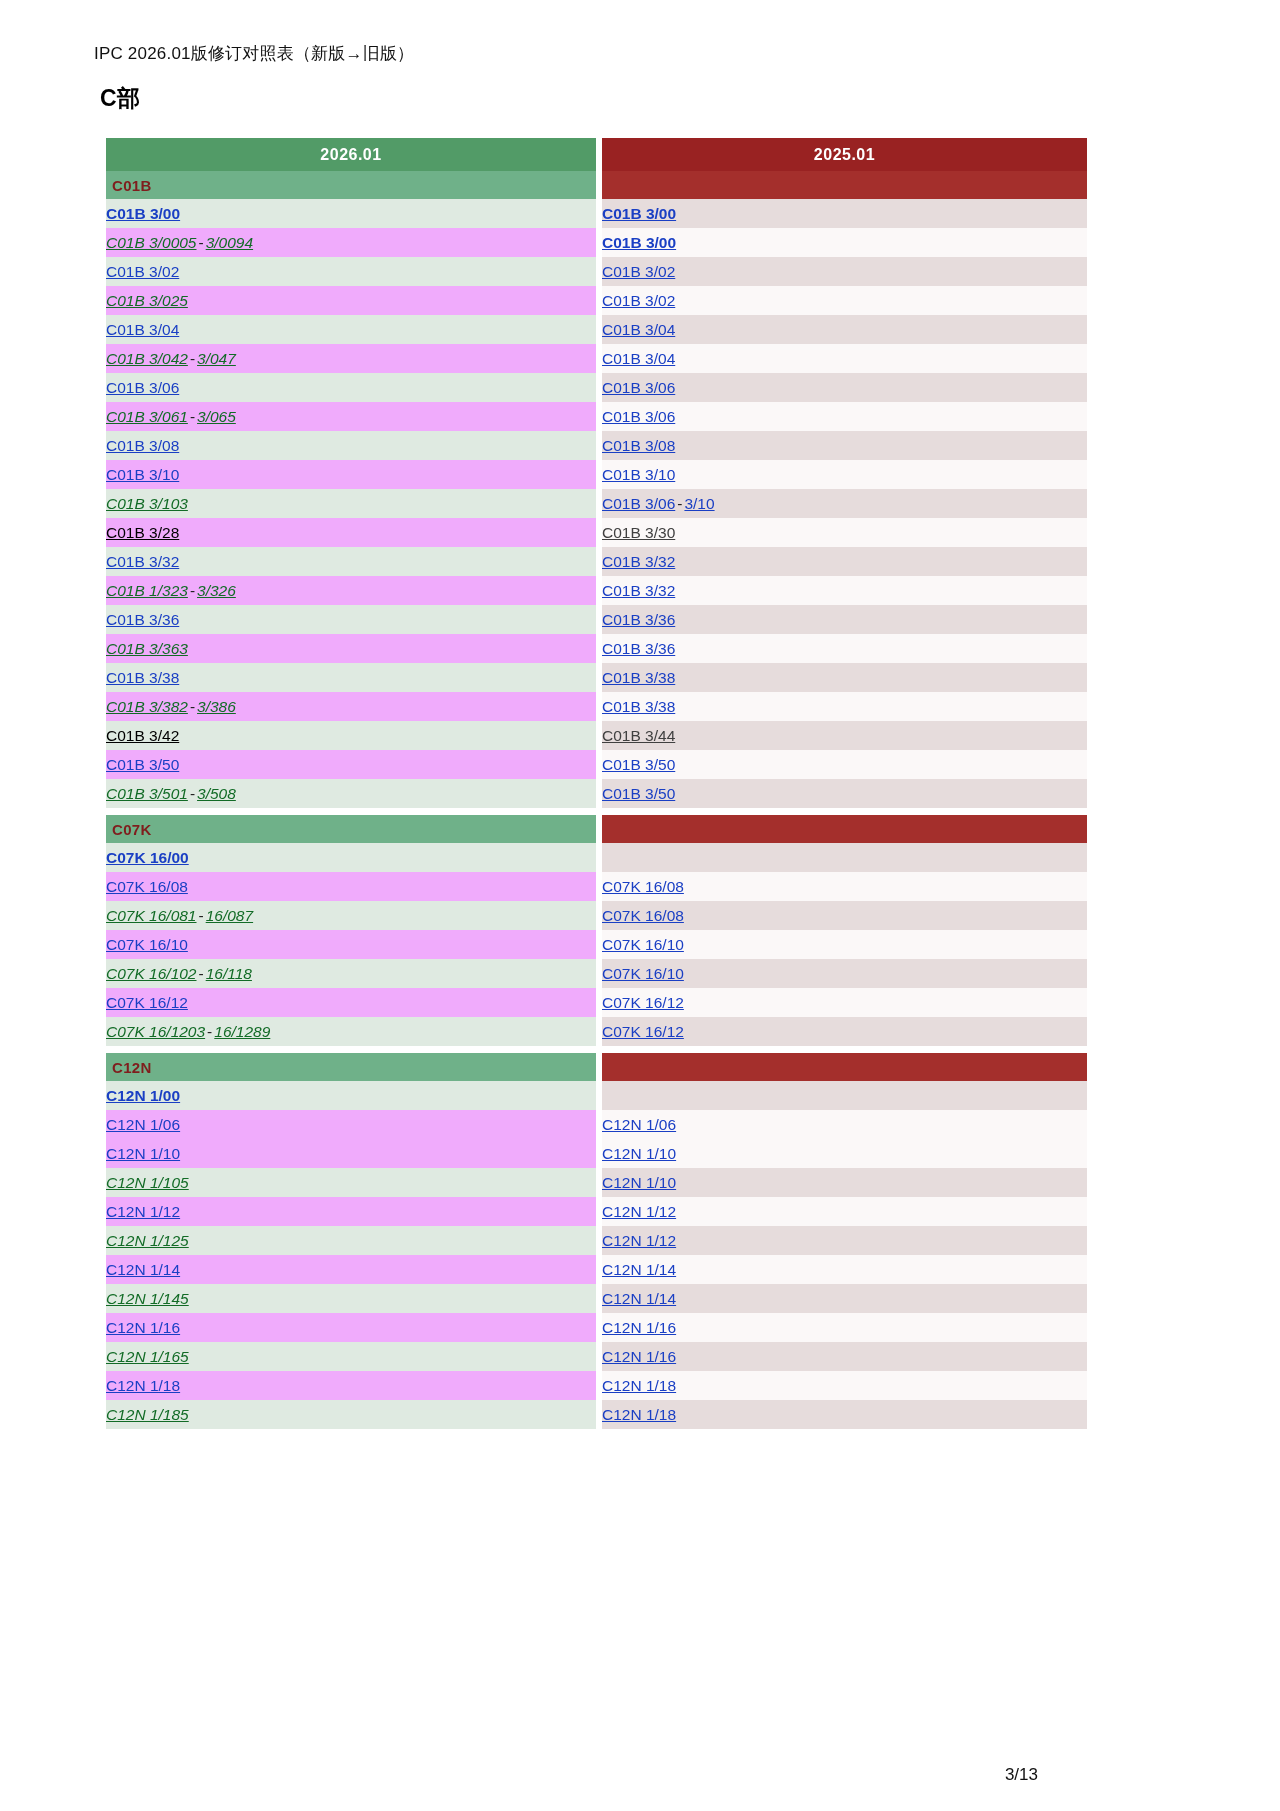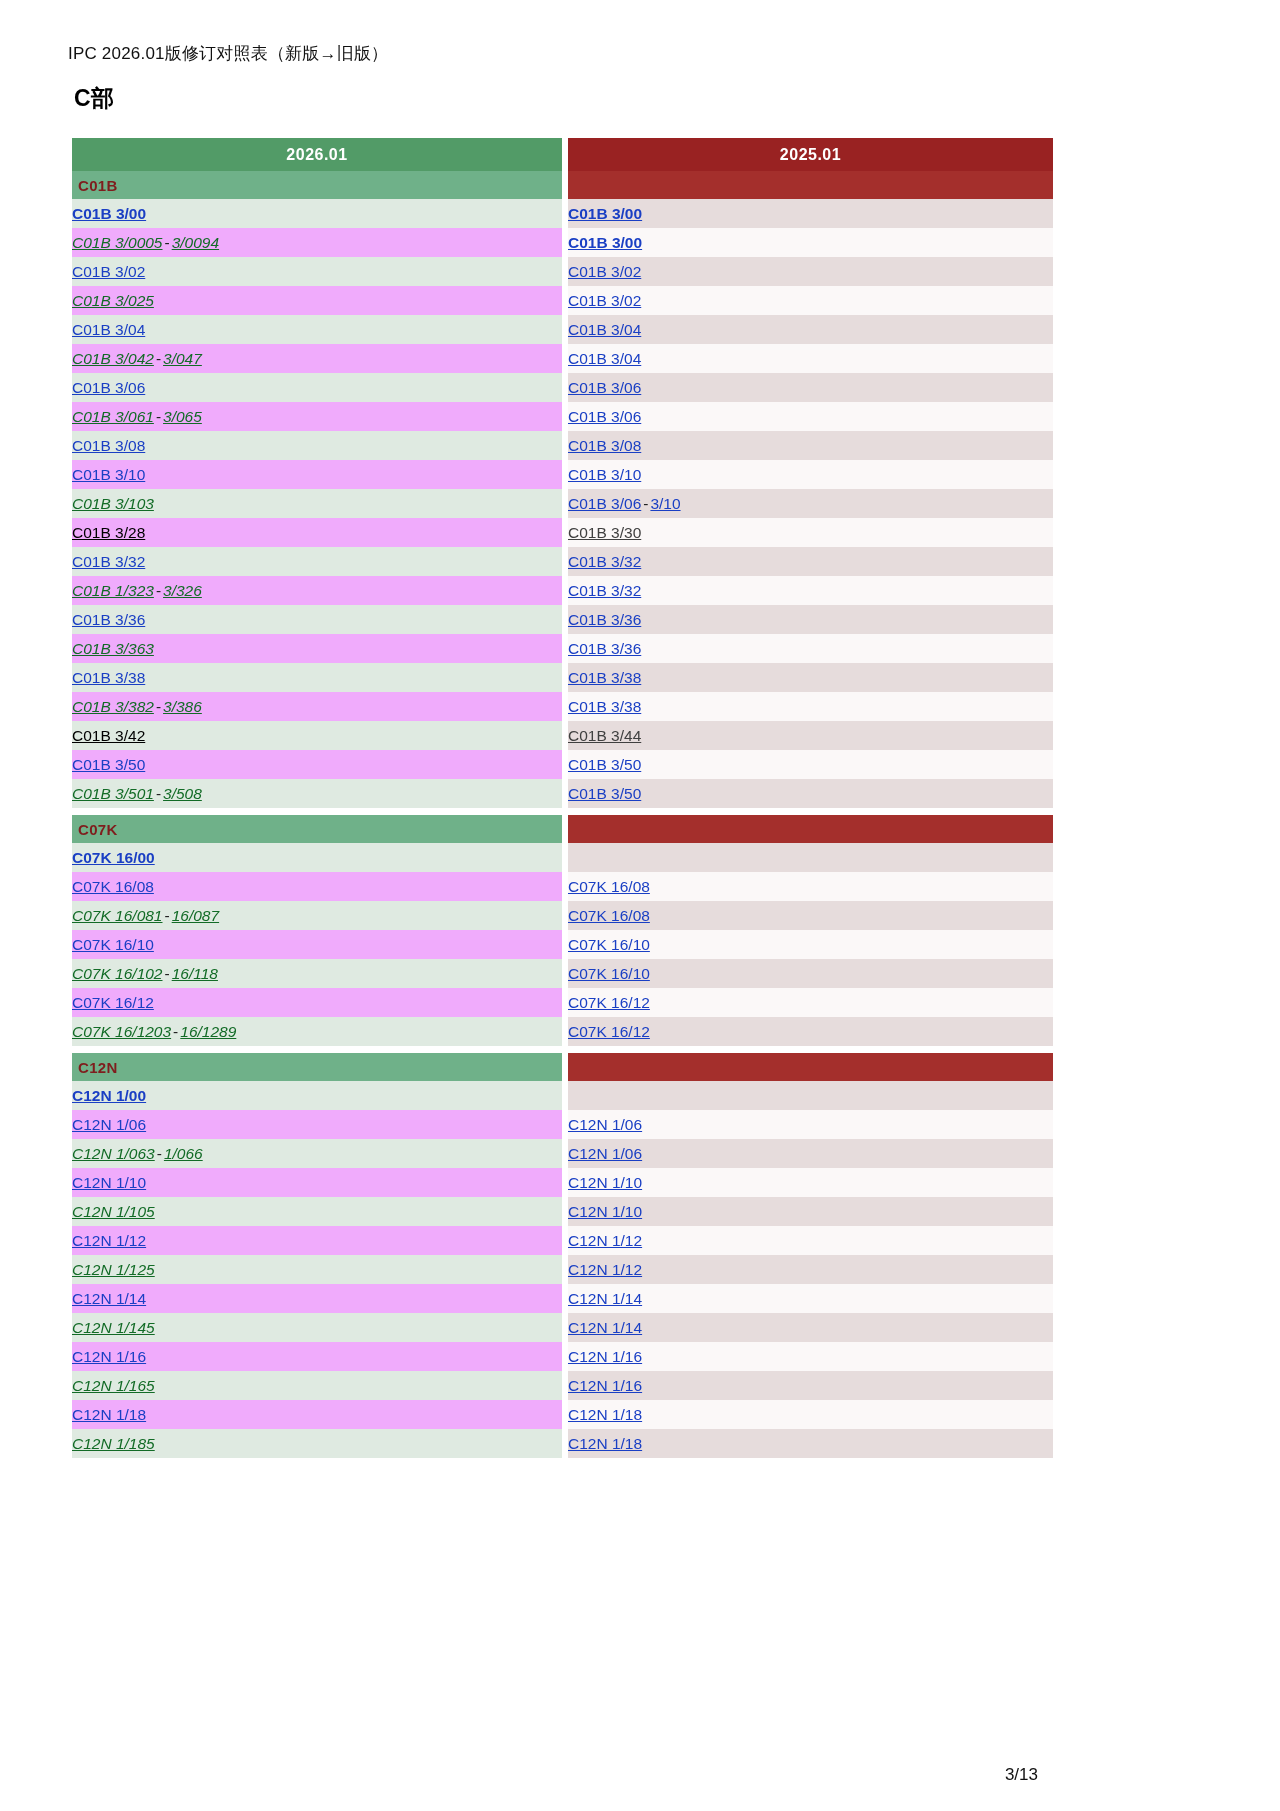--- a/index.html
+++ b/index.html
@@ -12,21 +12,21 @@
     width: 1280px;
     min-height: 1811px;
     font-family: "Liberation Sans", "DejaVu Sans", sans-serif;
     color: #000000;
     position: relative;
     box-sizing: border-box;
   }
   .page {
     width: 1092px;
     min-height: 1811px;
-    padding: 42px 62px 0 68px;
+    padding: 42px 62px 0 94px;
     box-sizing: border-box;
     position: relative;
   }
   .doc-title {
     font-size: 17px;
     font-weight: 400;
     color: #111111;
     margin: 0 0 18px 0;
     letter-spacing: 0.2px;
   }
@@ -35,21 +35,21 @@
     font-weight: 700;
     color: #000000;
     margin: 0 0 24px 6px;
     letter-spacing: 0.5px;
   }
 
   table.cmp {
     border-collapse: separate;
     border-spacing: 0;
     width: 981px;
-    margin-left: 4px;
+    margin-left: 12px;
     table-layout: fixed;
   }
   table.cmp col.c-new { width: 490px; }
   table.cmp col.c-gap { width: 6px; }
   table.cmp col.c-old { width: 485px; }
 
   
   .hdr-new, .hdr-old {
     height: 31px;
     text-align: center;
@@ -330,25 +330,20 @@
         <tr class="band-a">
           <td class="cell new ind1"><span class="t-link-bold">C12N 1/00</span></td>
           <td class="gapcell"></td>
           <td class="cell old ind1"></td>
         </tr>
         <tr class="band-b">
           <td class="cell new ind2"><span class="t-link">C12N 1/06</span></td>
           <td class="gapcell"></td>
           <td class="cell old ind1"><span class="t-link">C12N 1/06</span></td>
         </tr>
-        <tr class="band-a">
-          <td class="cell new ind2"><span class="t-green">C12N 1/063</span><span class="sep">-</span><span class="t-green">1/066</span></td>
-          <td class="gapcell"></td>
-          <td class="cell old ind1"><span class="t-link">C12N 1/06</span></td>
-        </tr>
         <tr class="band-b">
           <td class="cell new ind2"><span class="t-link">C12N 1/10</span></td>
           <td class="gapcell"></td>
           <td class="cell old ind1"><span class="t-link">C12N 1/10</span></td>
         </tr>
         <tr class="band-a">
           <td class="cell new ind2"><span class="t-green">C12N 1/105</span></td>
           <td class="gapcell"></td>
           <td class="cell old ind1"><span class="t-link">C12N 1/10</span></td>
         </tr>

